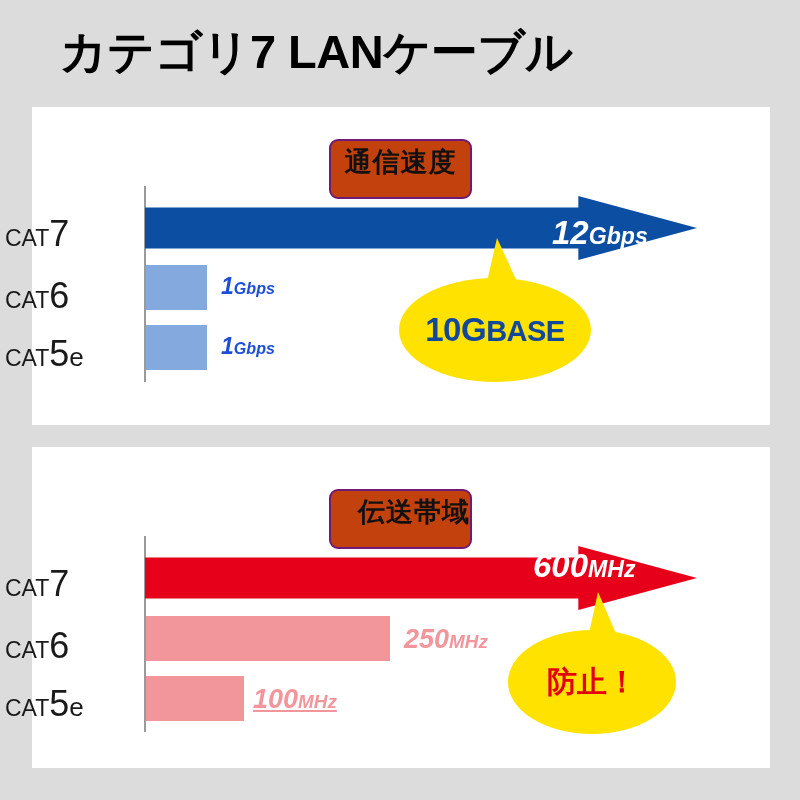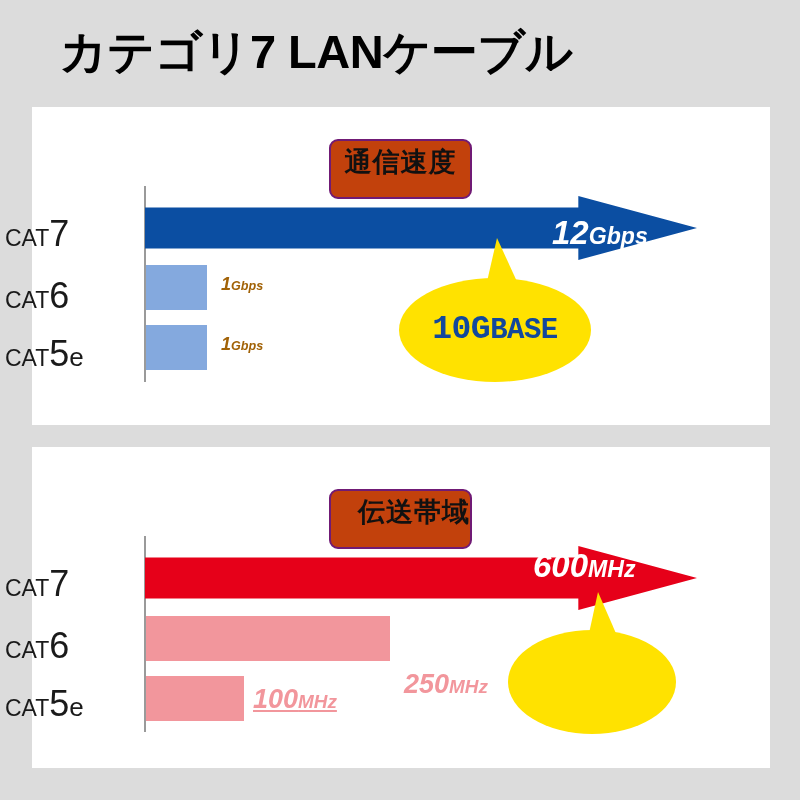--- a/index.html
+++ b/index.html
@@ -107,21 +107,21 @@
     font-weight: bold;
     white-space: nowrap;
     line-height: 1;
   }
   .bar-value .unit { font-size: 0.70em; }
 
   .value-inside {
     color: #ffffff;
     font-size: 33px;
   }
-  .value-blue  { color: #a16207; font-size: 18px; }
+  .value-blue  { color: #1d4ed8; font-size: 23px; }
   .value-pink  { color: #f2969c; font-size: 27px; }
 
   
   .bubble {
     position: absolute;
     background: #ffe200;
     border-radius: 50% / 50%;
     text-align: center;
     display: flex;
     flex-direction: column;
@@ -130,21 +130,20 @@
   }
   .bubble-tail {
     position: absolute;
     width: 0;
     height: 0;
   }
   .bubble-line {
     font-weight: bold;
     white-space: nowrap;
     line-height: 1.05;
-    font-family: Liberation Mono, monospace;
   }
 
   .bubble-1 { left: 399px; top: 278px; width: 192px; height: 104px; }
   .bubble-1 .bubble-line { color: #12489c; }
   .b1-l1 { font-size: 33px; letter-spacing: -0.5px; }
   .b1-l1 .small { font-size: 29px; }
   .b1-l2 { font-size: 30px; letter-spacing: 0px; }
   .tail-1 {
     left: 486px; top: 238px;
     border-left: 11px solid transparent;
@@ -224,24 +223,25 @@
 <div class="lbl-row cat-label" style="top:683px;">
   <span class="cat-pre">CAT</span><span class="cat-num">5</span><span class="cat-suf">e</span>
 </div>
 
 <div class="arrow-bar" style="left:145px; top:546px; width:552px; height:64px; background:#e60019;"></div>
 <div class="bar-value value-inside" style="left:533px; top:549px;">
   <span>600</span><span class="unit">MHz</span>
 </div>
 
 <div class="bar" style="left:146px; top:616px; width:244px; height:45px; background:#f2969c;"></div>
-<div class="bar-value value-pink" style="left:404px; top:626px;margin-top:45px;">
+<div class="bar-value value-pink" style="left:404px; top:626px;">
   <span>250</span><span class="unit">MHz</span>
 </div>
 
 <div class="bar" style="left:146px; top:676px; width:98px; height:45px; background:#f2969c;"></div>
 <div class="bar-value value-pink" style="left:253px; top:686px;text-decoration:underline;">
   <span>100</span><span class="unit">MHz</span>
 </div>
 
 <div class="bubble-tail tail-2"></div>
 <div class="bubble bubble-2">
+  <div class="bubble-line b2-l2">防止！</div>
 </div>
 
 </body></html>

